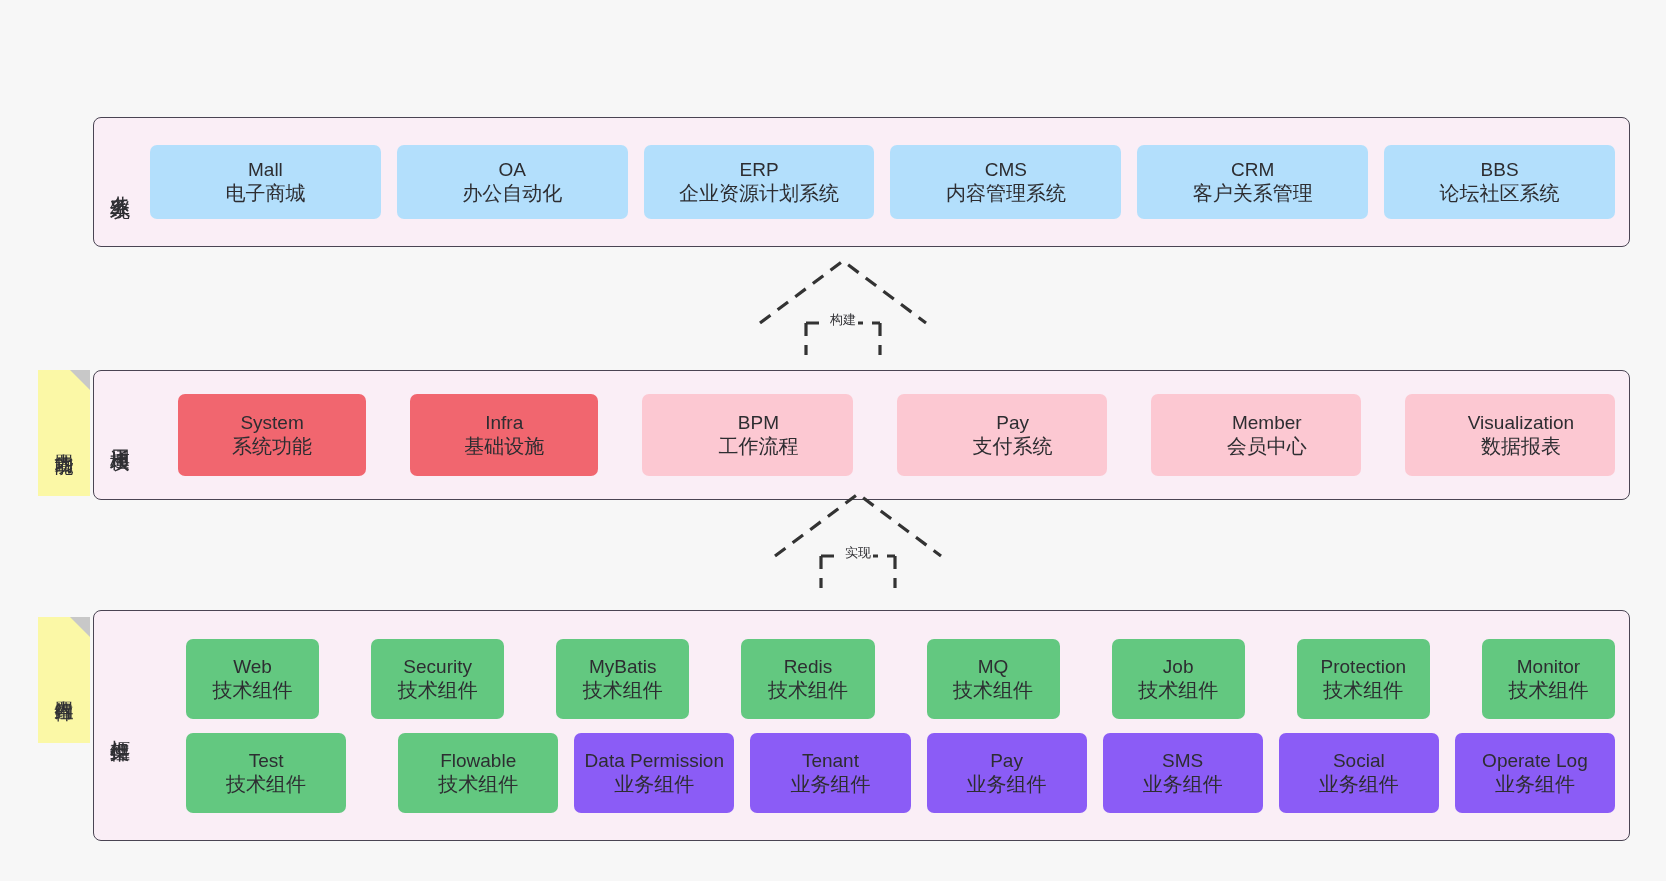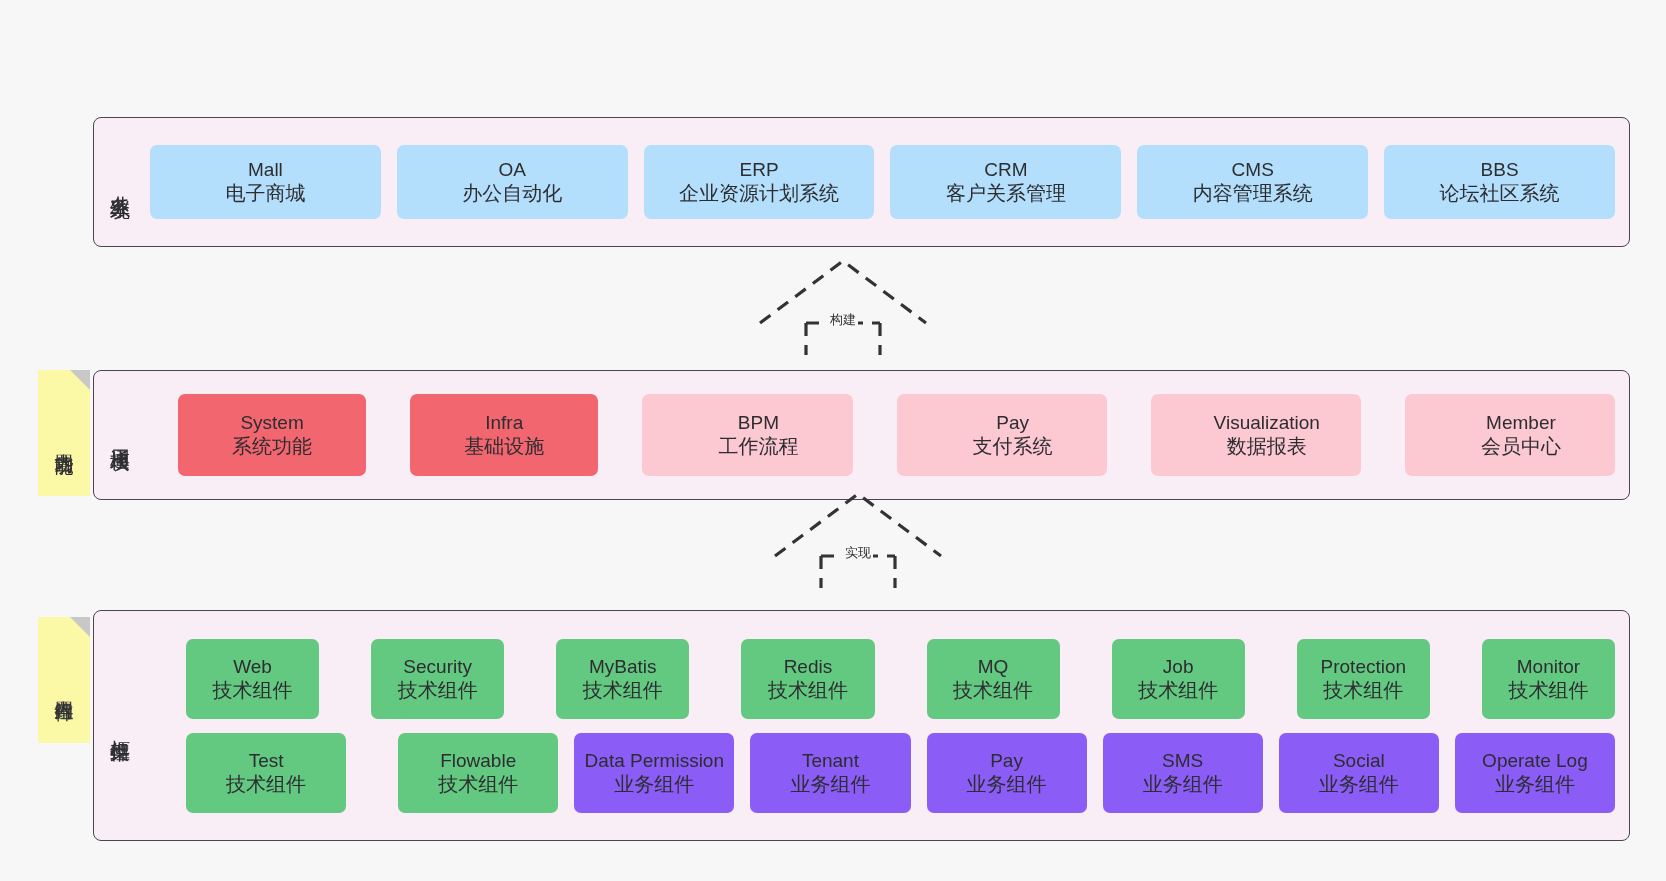--- a/index.html
+++ b/index.html
@@ -164,26 +164,26 @@
         </div>
         <div class="card c-blue h-business">
           <span class="t1">OA</span>
           <span class="t2">办公自动化</span>
         </div>
         <div class="card c-blue h-business">
           <span class="t1">ERP</span>
           <span class="t2">企业资源计划系统</span>
         </div>
         <div class="card c-blue h-business">
+          <span class="t1">CMS</span>
+          <span class="t2">内容管理系统</span>
+        </div>
+        <div class="card c-blue h-business">
           <span class="t1">CRM</span>
           <span class="t2">客户关系管理</span>
-        </div>
-        <div class="card c-blue h-business">
-          <span class="t1">CMS</span>
-          <span class="t2">内容管理系统</span>
         </div>
         <div class="card c-blue h-business">
           <span class="t1">BBS</span>
           <span class="t2">论坛社区系统</span>
         </div>
       </div>
     </div>
   </div>
 
   <div class="connector" id="connector-build">
@@ -213,26 +213,26 @@
         </div>
         <div class="card c-pink h-common">
           <span class="t1">BPM</span>
           <span class="t2">工作流程</span>
         </div>
         <div class="card c-pink h-common">
           <span class="t1">Pay</span>
           <span class="t2">支付系统</span>
         </div>
         <div class="card c-pink h-common">
+          <span class="t1">Member</span>
+          <span class="t2">会员中心</span>
+        </div>
+        <div class="card c-pink h-common">
           <span class="t1">Visualization</span>
           <span class="t2">数据报表</span>
-        </div>
-        <div class="card c-pink h-common">
-          <span class="t1">Member</span>
-          <span class="t2">会员中心</span>
         </div>
       </div>
     </div>
   </div>
 
   <div class="connector" id="connector-implement">
     <svg width="190" height="100" viewBox="0 0 190 100">
       <path d="M 12 68 L 95 6 L 178 68" fill="none" stroke="#333333" stroke-width="3.2" stroke-dasharray="13 9" stroke-linecap="butt"></path>
       <path d="M 58 68 L 132 68" fill="none" stroke="#333333" stroke-width="3.2" stroke-dasharray="13 9"></path>
       <path d="M 58 68 L 58 100" fill="none" stroke="#333333" stroke-width="3.2" stroke-dasharray="13 9"></path>

